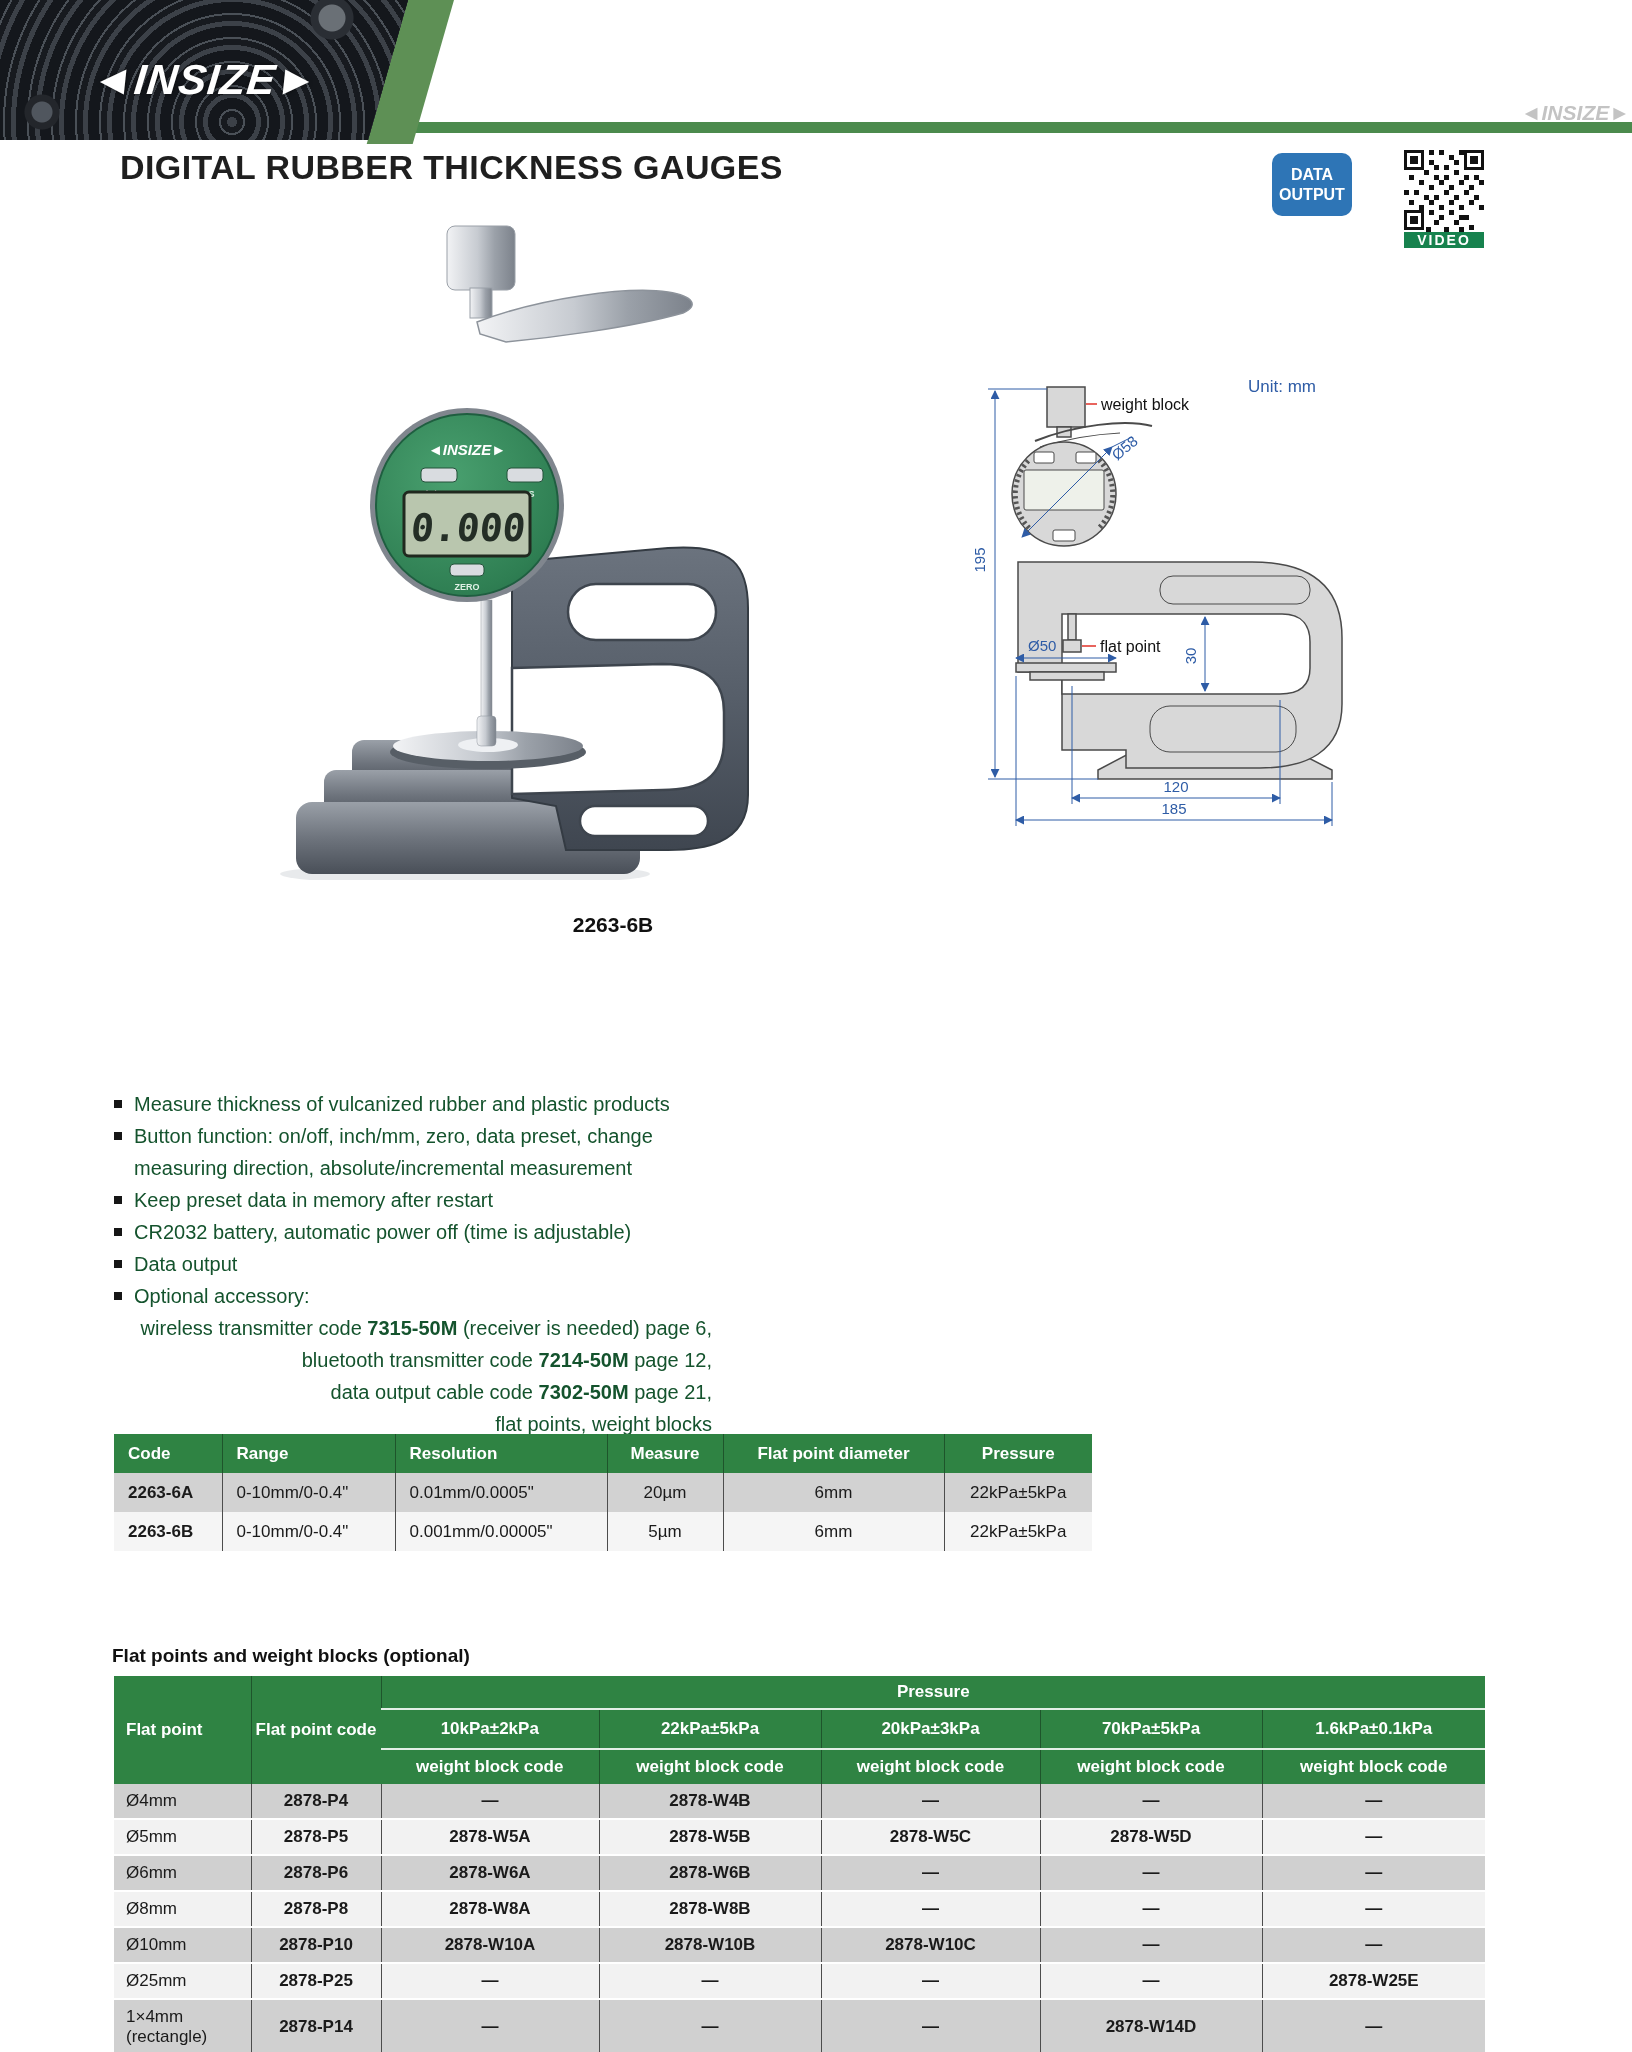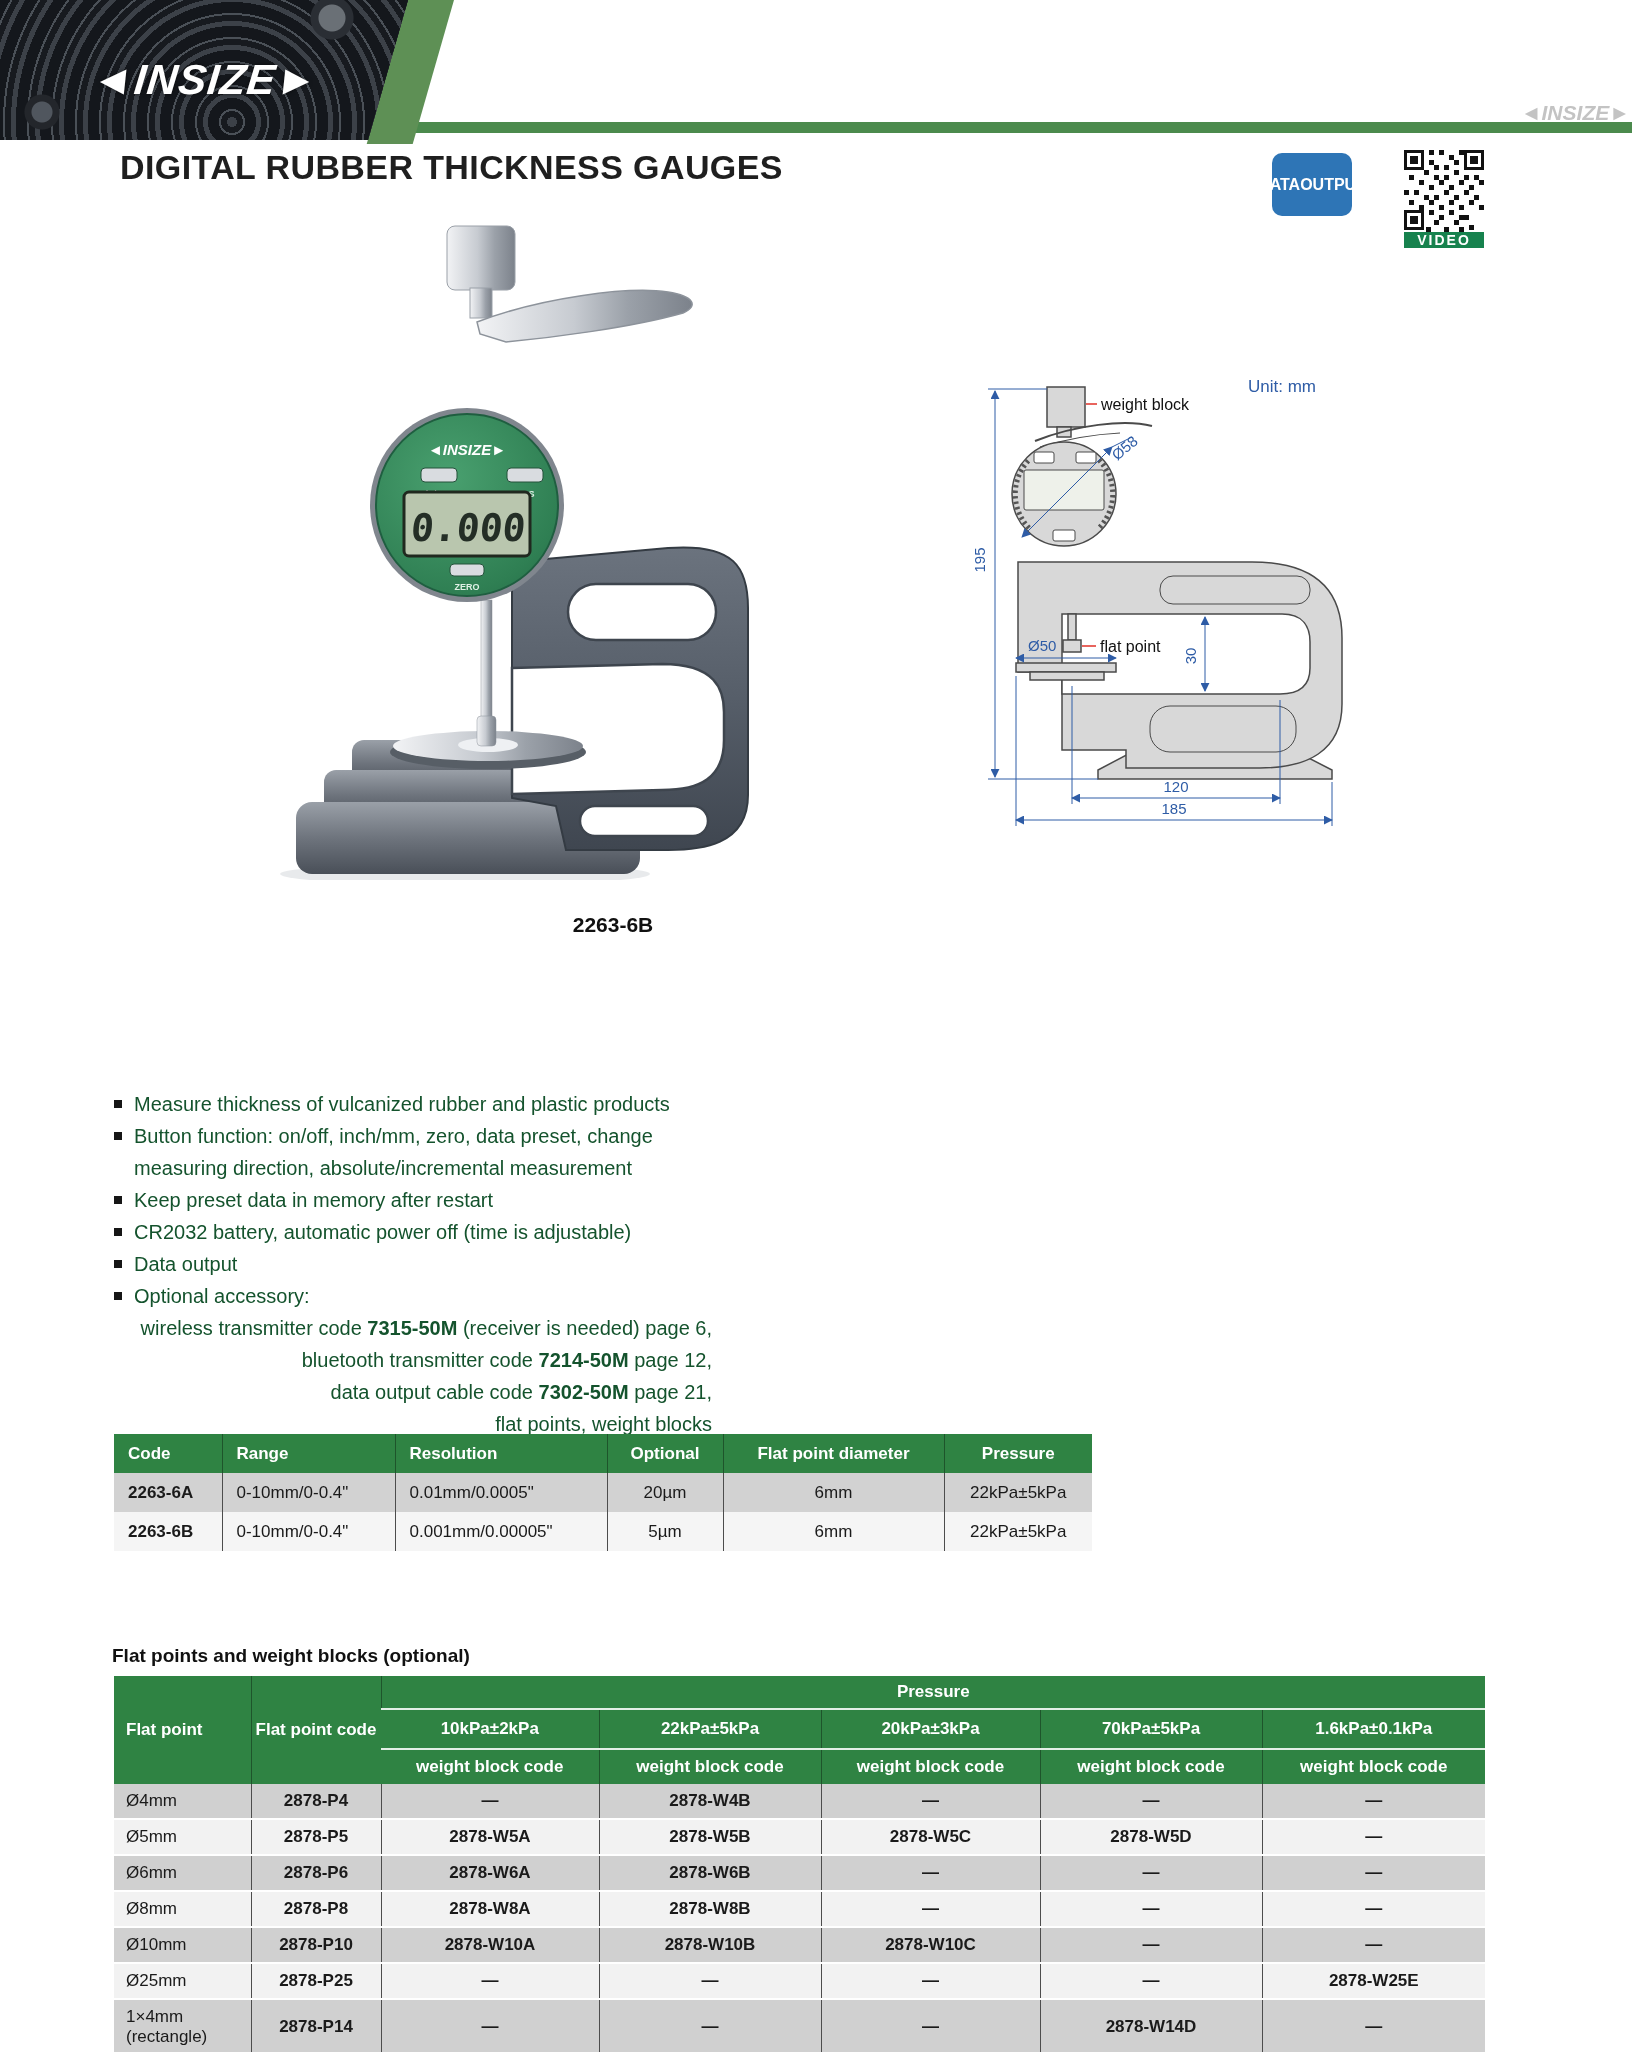--- a/index.html
+++ b/index.html
@@ -20,21 +20,21 @@
     font-size:42px;letter-spacing:1px;transform:skewX(-6deg);text-shadow:0 0 4px rgba(0,0,0,.6);}
   .hdr-chevron{position:absolute;left:408px;top:0;width:46px;height:144px;background:#5e9055;
     transform:skewX(-16deg);transform-origin:top left;z-index:2;}
   .hdr-line{position:absolute;left:374px;top:122px;width:1258px;height:11px;background:#4b8a4d;z-index:1;}
   .hdr-watermark{position:absolute;left:1495px;top:101px;width:135px;text-align:right;
     color:#c3c3c3;font-weight:bold;font-style:italic;font-size:21px;z-index:4;}
 
   .page-title{position:absolute;left:112px;top:148px;font-size:34px;font-weight:bold;color:#1f1f1f;letter-spacing:.4px;margin-left:8px;}
 
   .badge{position:absolute;left:1272px;top:153px;width:80px;height:63px;background:#2e75b6;border-radius:10px;
-    color:#fff;font-weight:bold;font-size:16px;line-height:1.25;display:flex;
+    color:#fff;font-weight:bold;font-size:16px;line-height:1.25;display:flex;flex-direction:column;
     align-items:center;justify-content:center;text-align:center;}
 
   .qr{position:absolute;left:1404px;top:150px;width:80px;height:98px;}
   .qr svg{display:block;}
   .qr-caption{position:absolute;left:0;bottom:0;width:80px;height:16px;background:#17824e;color:#fff;
     font-weight:bold;font-size:14px;line-height:16px;text-align:center;letter-spacing:2px;}
 
   
   .photo-svg{position:absolute;left:220px;top:215px;}
   .model-caption{position:absolute;left:533px;top:913px;width:160px;text-align:center;
@@ -289,21 +289,21 @@
         <col style="width:212px">
         <col style="width:116px">
         <col style="width:221px">
         <col style="width:148px">
       </colgroup>
     <thead>
       <tr>
         <th class="al">Code</th>
         <th class="al">Range</th>
         <th class="al">Resolution</th>
-        <th class="ac">Optional</th>
+        <th class="ac">Measure</th>
         <th class="ac">Flat point diameter</th>
         <th class="ac">Pressure</th>
       </tr>
     </thead>
     <tbody>
       <tr class="r0">
         <td class="al cell-bold">2263-6A</td>
         <td class="al">0-10mm/0-0.4"</td>
         <td class="al">0.01mm/0.0005"</td>
         <td class="ac">20µm</td>

